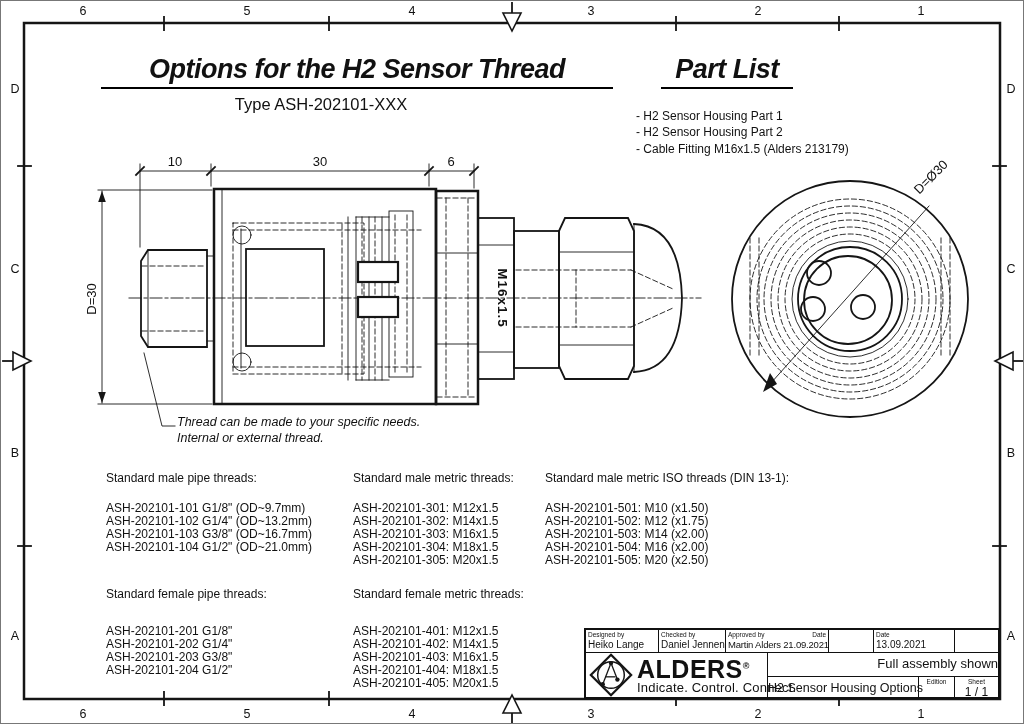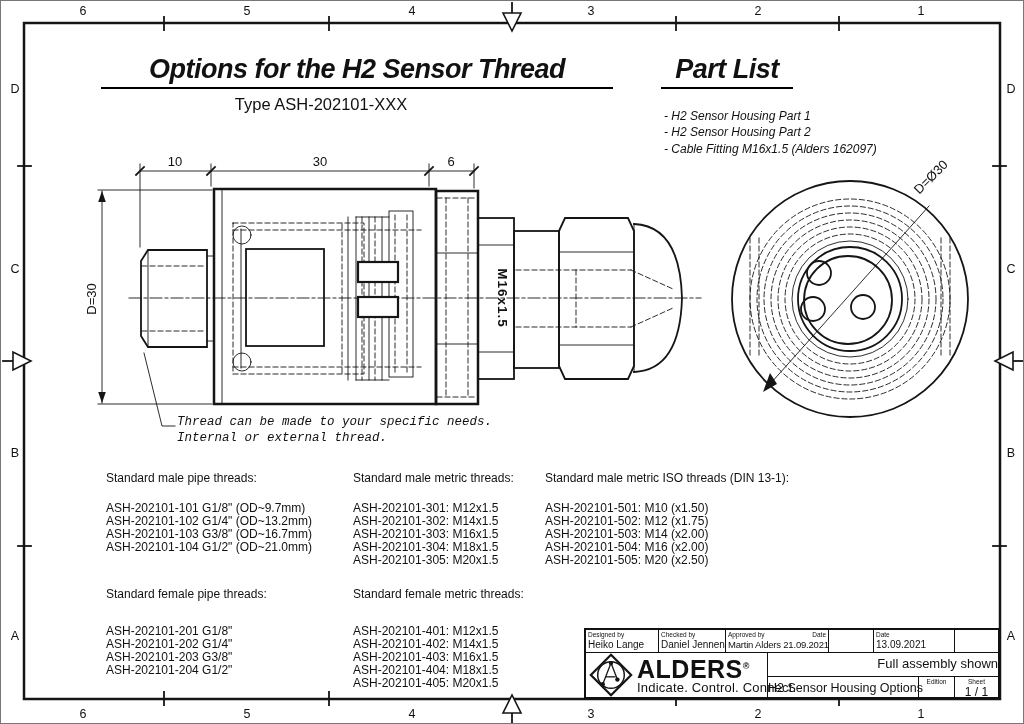--- a/index.html
+++ b/index.html
@@ -17,21 +17,21 @@
   svg.canvas .wht{fill:#ffffff;}
   svg.canvas text{font-family:"Liberation Sans",sans-serif;fill:#111;stroke:none;}
   .abs{position:absolute;}
   .htitle{font-style:italic;font-weight:700;font-size:27px;letter-spacing:-0.5px;
           text-align:center;border-bottom:2.5px solid #000;padding-bottom:3px;line-height:30px;}
   .subt{font-size:16.5px;text-align:center;}
   .plist{font-size:12px;line-height:16.4px;white-space:nowrap;}
   .threads{font-size:12px;line-height:13px;white-space:nowrap;}
   .threads .hd{margin-bottom:17px;}
   .threads.female .hd{margin-bottom:24px;}
-  .note{font-style:italic;font-size:12.5px;line-height:15.5px;white-space:nowrap;font-family:Liberation Mono, monospace;}
+  .note{font-style:italic;font-size:12.5px;line-height:15.5px;white-space:nowrap;}
   .bnum,.blet{position:absolute;font-size:12.5px;text-align:center;width:20px;}
   .blet{width:14px;}
   
   .tblock{position:absolute;left:583px;top:627px;width:416px;height:71px;background:#fff;
           border:2px solid #111;box-sizing:border-box;}
   .tcell{position:absolute;border-right:1.5px solid #111;box-sizing:border-box;}
   .lab{font-size:6.5px;padding:1px 2px 0 2px;line-height:8px;}
   .val{font-size:10px;padding:0 2px;white-space:nowrap;}
   .brandrow{display:flex;align-items:center;height:100%;}
   .brandname{font-weight:700;font-size:25px;letter-spacing:0.5px;line-height:22px;white-space:nowrap;}
@@ -204,24 +204,24 @@
 
     <g>
       <polyline points="143,352 161,425 174,425" class="thin"></polyline>
     </g>
   </svg>
 
   <div class="abs htitle" style="left:100px;top:53px;width:512px;">Options for the H2 Sensor Thread</div>
   <div class="abs subt" style="left:220px;top:94px;width:200px;">Type ASH-202101-XXX</div>
 
   <div class="abs htitle" style="left:660px;top:53px;width:132px;">Part List</div>
-  <div class="abs plist" style="left:663px;top:107px;font-style:italic;">
+  <div class="abs plist" style="left:635px;top:107px;">
     <div>- H2 Sensor Housing Part 1</div>
     <div>- H2 Sensor Housing Part 2</div>
-    <div>- Cable Fitting M16x1.5 (Alders 162097)</div>
+    <div>- Cable Fitting M16x1.5 (Alders 213179)</div>
   </div>
 
   <div class="abs note" style="left:176px;top:414px;">
     <div>Thread can be made to your specific needs.</div>
     <div>Internal or external thread.</div>
   </div>
 
   <div class="abs threads" style="left:105px;top:471px;">
     <div class="hd">Standard male pipe threads:</div>
     <div>ASH-202101-101 G1/8" (OD~9.7mm)</div>

